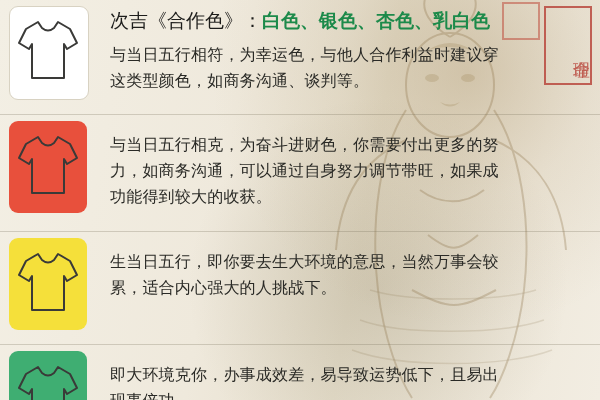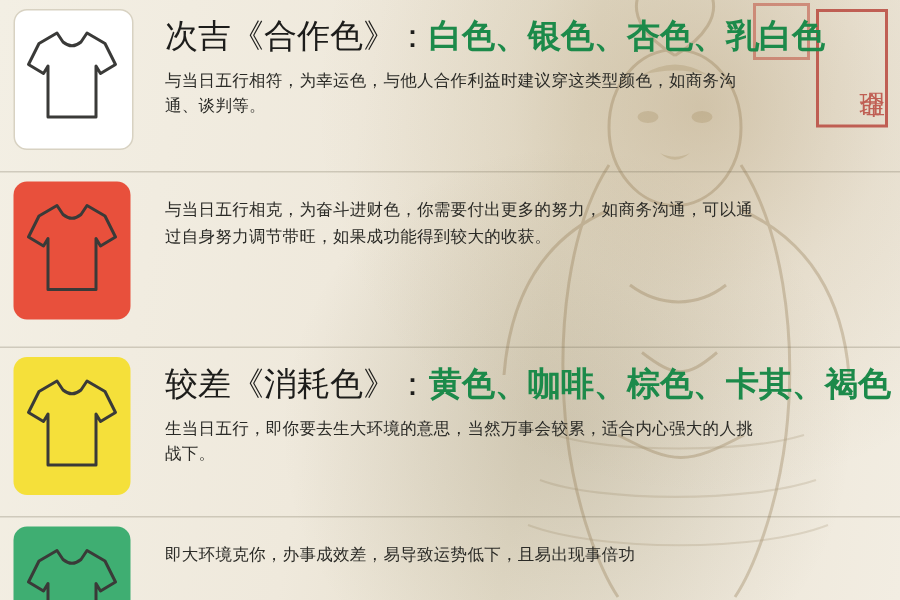--- a/index.html
+++ b/index.html
@@ -105,34 +105,34 @@
     height: 68px;
   }
   .shirt svg { display: block; width: 100%; height: 100%; }
 
   .content {
     flex: 1 1 auto;
     padding: 10px 12px 0 14px;
     box-sizing: border-box;
   }
   .headline {
-    font-family: Liberation Sans, sans-serif;
-    font-size: 22px;
+    font-family: Liberation Mono, monospace;
+    font-size: 19px;
     line-height: 1.3;
     color: #1d1d1b;
     white-space: nowrap;
   }
   .headline .hl {
     color: #1c8a4a;
     font-weight: bold;
   }
   .body-text {
     margin-top: 7px;
     font-family: "Liberation Sans", sans-serif;
-    font-size: 11px;
+    font-size: 16px;
     line-height: 1.62;
     color: #2a2a26;
     max-width: 400px;
     letter-spacing: 0.2px;
   }
   .divider {
     position: relative;
     z-index: 4;
     height: 1px;
     background: rgba(120,110,90,0.28);
@@ -214,23 +214,20 @@
     <div class="row r2">
       <div class="swatch">
         <div class="swatch-box" style="background:#f5e03a;"></div>
         <div class="shirt">
           <svg viewBox="0 0 64 68" xmlns="http://www.w3.org/2000/svg">
             <path d="M22 6 L10 13 L3 27 L13 33 L16 28 L16 62 L48 62 L48 28 L51 33 L61 27 L54 13 L42 6 L38 12 Q32 17 26 12 Z" fill="#f5e03a" stroke="#3a3a38" stroke-width="2" stroke-linejoin="round"></path>
           </svg>
         </div>
       </div>
       <div class="content">
-        <div class="headline">
-          <span>较差《消耗色》：</span><span class="hl">黄色、咖啡、棕色、卡其、褐色</span>
-        </div>
         <div class="body-text">生当日五行，即你要去生大环境的意思，当然万事会较累，适合内心强大的人挑战下。</div>
       </div>
     </div>
     <div class="divider"></div>
 
     <div class="row r3">
       <div class="swatch">
         <div class="swatch-box" style="background:#3fae72;"></div>
         <div class="shirt">
           <svg viewBox="0 0 64 68" xmlns="http://www.w3.org/2000/svg">

